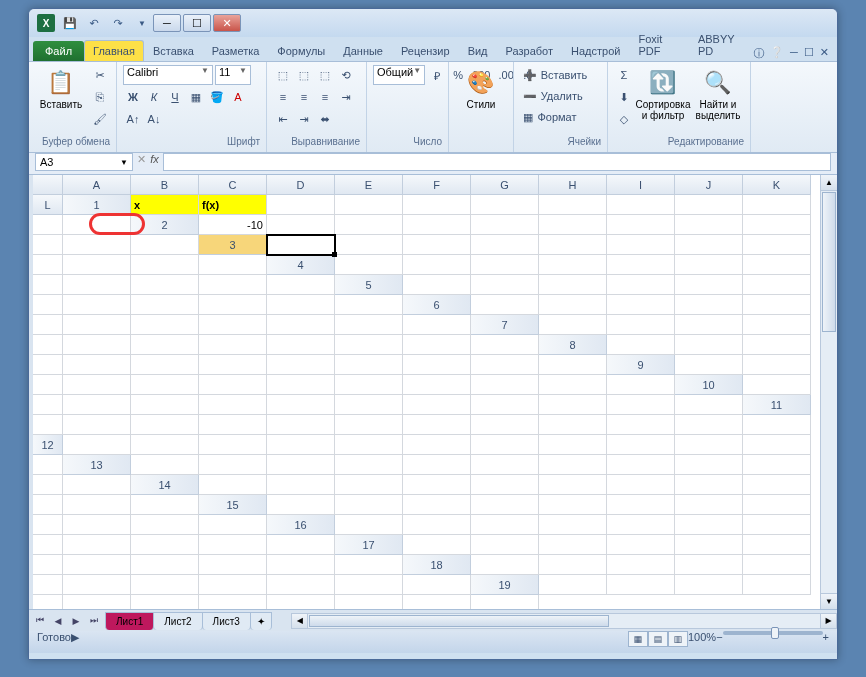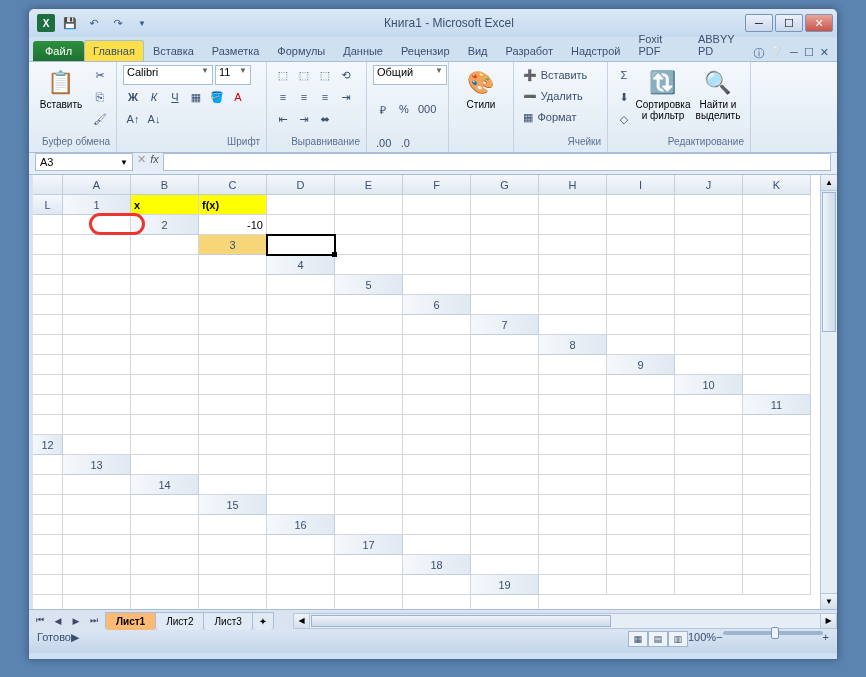--- a/index.html
+++ b/index.html
@@ -42,21 +42,21 @@
 .cell{border-right:1px solid #d4d8de;border-bottom:1px solid #d4d8de;padding:0 3px;display:flex;align-items:center;font-size:11px;color:#000}
 .cell.yel{background:#ffff00;font-weight:bold}
 .cell.right{justify-content:flex-end}
 .sel-cell{outline:2px solid #000;outline-offset:-1px;position:relative}
 .sel-handle{position:absolute;right:-3px;bottom:-3px;width:5px;height:5px;background:#000}
 .red-ring{position:absolute;border:3px solid #e33;border-radius:14px;pointer-events:none}
 .sheet-tabs{height:22px;background:#d9e4f0;display:flex;align-items:center;border-top:1px solid #a8bed8}
 .nav-btns{display:flex;gap:0;padding:0 2px}
 .nav-btn{width:18px;height:18px;display:flex;align-items:center;justify-content:center;color:#446;font-size:9px}
 .sheet{padding:3px 10px;background:#fff;border:1px solid #a8bed8;border-bottom:none;border-radius:0 0 4px 4px;margin-right:-1px;font-size:10px}
-.sheet.active{background:#fdba74;font-weight:bold}
+.sheet.active{background:#be185d;font-weight:normal}
 .sheet.inactive{background:#e0eaf4}
 .hscroll{flex:1;margin-left:20px;height:16px;background:#e5edf5;border:1px solid #b8c8dc;display:flex}
 .hsbtn{width:16px;background:linear-gradient(#f0f4f9,#d5e0ec);border-right:1px solid #b8c8dc;display:flex;align-items:center;justify-content:center;font-size:8px}
 .hsbtn:last-child{border-right:none;border-left:1px solid #b8c8dc}
 .hthumb{width:300px;background:linear-gradient(#eef3f8,#cedbeb);border:1px solid #9db4cf;margin:1px}
 .status{height:22px;background:linear-gradient(#dae5f2,#c3d5ea);display:flex;align-items:flex-start;padding:0 8px;gap:0;color:#3a5070;font-size:11px}
 .status .spacer{flex:1}
 .viewbtn{width:20px;height:16px;border:1px solid #9db4cf;background:#eef3f8;display:flex;align-items:center;justify-content:center;font-size:9px}
 .slider{width:100px;height:4px;background:#9db4cf;position:relative;border-radius:2px}
 .slider .thumb{position:absolute;left:48px;top:-4px;width:8px;height:12px;background:#eef3f8;border:1px solid #7a94b8;border-radius:2px}
@@ -69,21 +69,20 @@
 
 <div class="win">
   <div class="titlebar">
     <div class="tb-icon">X</div>
     <div class="qat">
       <div class="btn">💾</div>
       <div class="btn">↶</div>
       <div class="btn">↷</div>
       <div class="btn" style="font-size:8px">▼</div>
     </div>
-    <div class="title-text">Книга1  -  Microsoft Excel</div>
     <div class="winbtns">
       <div class="winbtn">─</div>
       <div class="winbtn">☐</div>
       <div class="winbtn close">✕</div>
     </div>
   </div>
 
   <div class="ribbon-tabs">
     <div class="file-tab">Файл</div>
     <div class="tab active">Главная</div>
@@ -167,21 +166,21 @@
         <div style="display:flex;gap:1px">
           <div class="smbtn">⇤</div>
           <div class="smbtn">⇥</div>
           <div class="smbtn">⬌</div>
         </div>
       </div>
       <div class="group-label">Выравнивание</div>
     </div>
 
     <div class="group" style="width:82px">
-      <div class="group-body" style="flex-direction:column;gap:14px">
+      <div class="group-body" style="flex-direction:row;gap:2px">
         <div class="combo" style="width:74px">
             <span>Общий</span>
             <span class="dd">▼</span>
           </div>
         <div style="display:flex;gap:1px">
           <div class="smbtn">₽</div>
           <div class="smbtn">%</div>
           <div class="smbtn">000</div>
         </div>
         <div style="display:flex;gap:1px">

